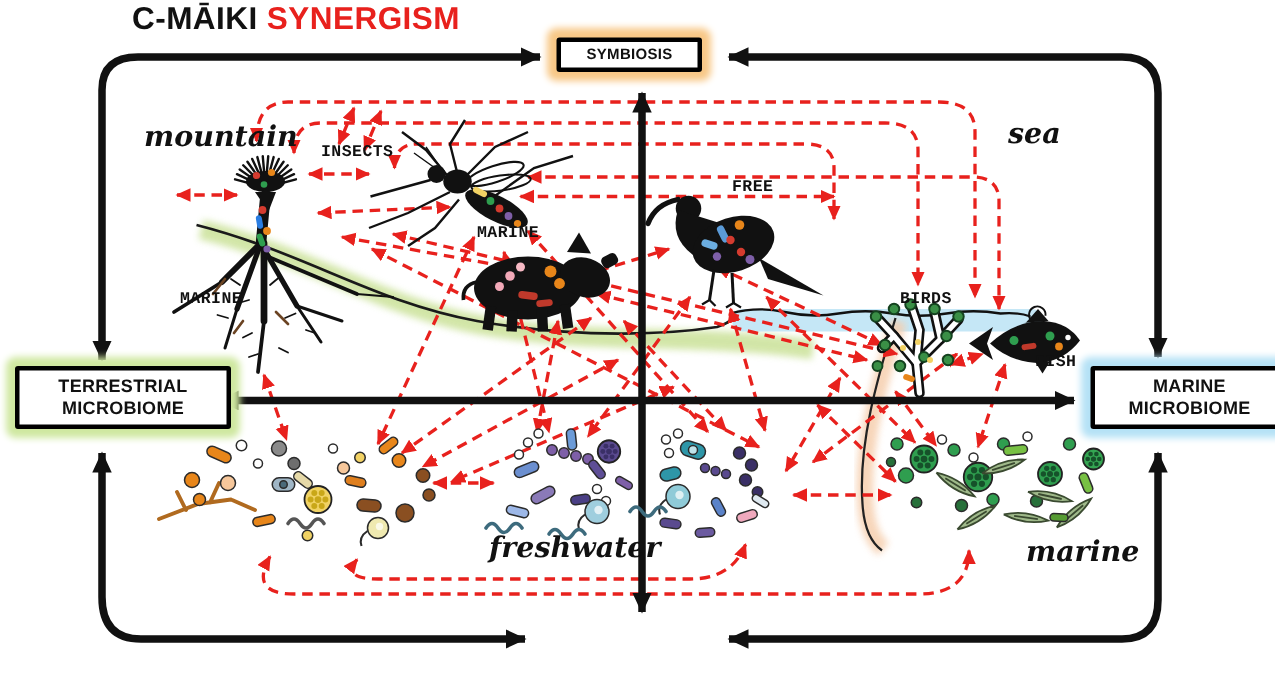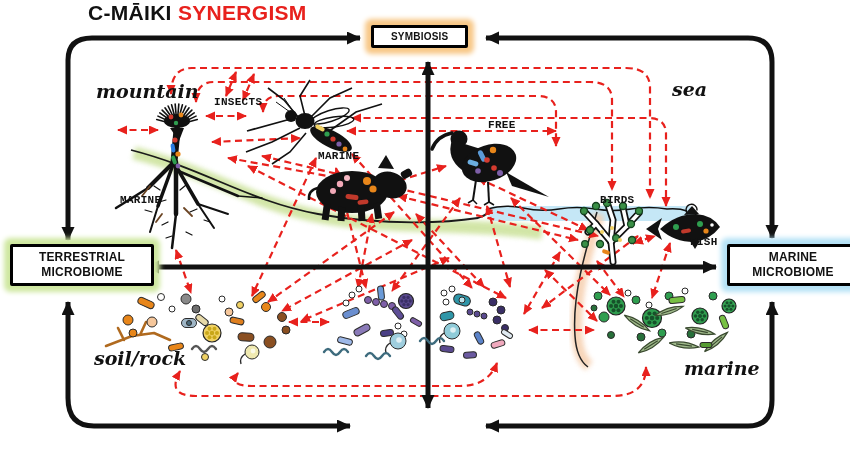--- a/index.html
+++ b/index.html
@@ -426,21 +426,21 @@
         <rect x="700" y="342.5" width="12" height="5" rx="2.5" transform="rotate(2 706 345)" fill="#569b33" stroke="#2b2b2b" stroke-width="1"></rect>
       </g>
 </svg>
 
 <div class="lbl" id="title">
   <span>C-MĀIKI</span>
   <span class="red">SYNERGISM</span>
 </div>
 <div class="lbl script" style="left:96px;top:80px">mountain</div>
 <div class="lbl script" style="left:672px;top:78px">sea</div>
-<div class="lbl script" style="left:94px;top:347px">soil/rock</div>
+<div class="lbl script" style="left:326px;top:354px">freshwater</div>
 <div class="lbl script" style="left:684px;top:357px">marine</div>
 <div class="lbl caps" style="left:214px;top:96px">INSECTS</div>
 <div class="lbl caps" style="left:120px;top:194px">MARINE</div>
 <div class="lbl caps" style="left:318px;top:150px">MARINE</div>
 <div class="lbl caps" style="left:488px;top:119px">FREE</div>
 <div class="lbl caps" style="left:600px;top:194px">BIRDS</div>
 <div class="lbl caps" style="left:690px;top:236px">FISH</div>
 
 <div class="pole" id="symb">SYMBIOSIS</div>
 <div class="pole two" id="terr">

